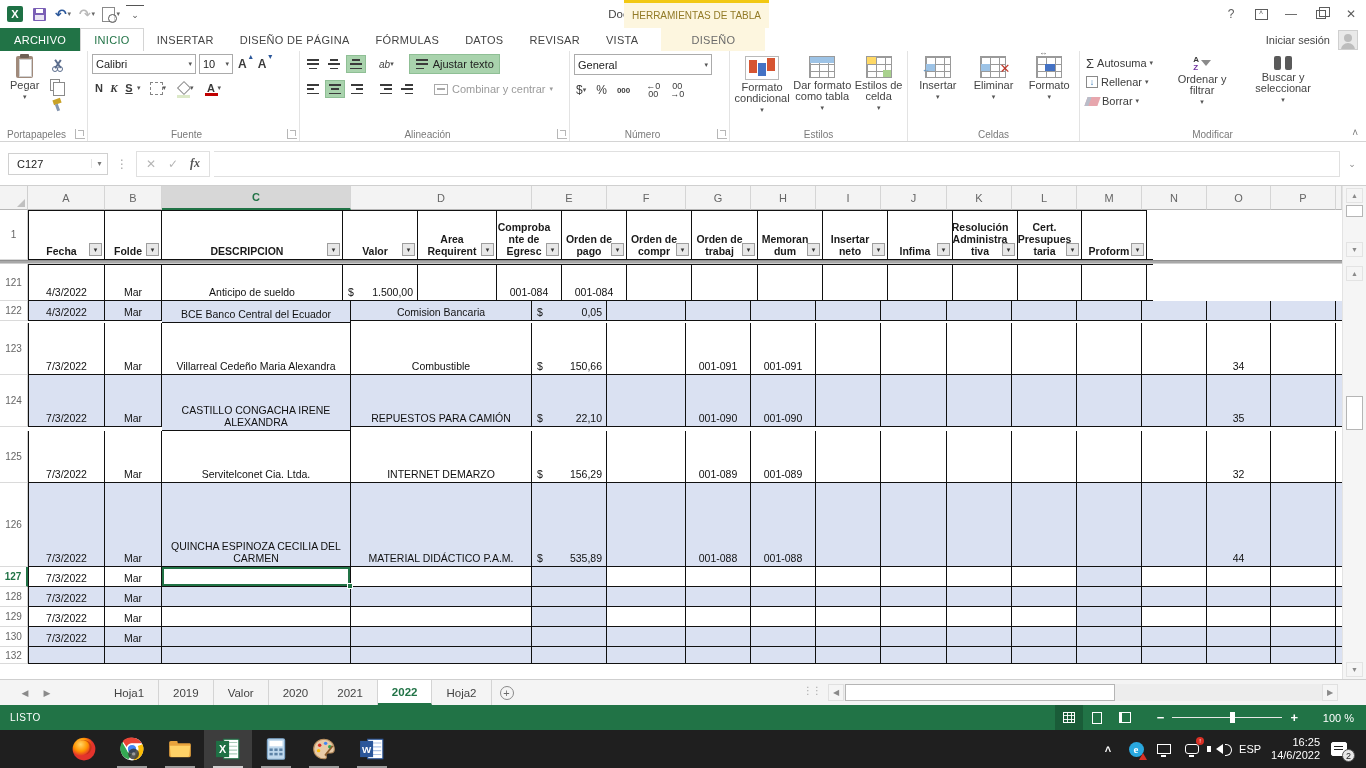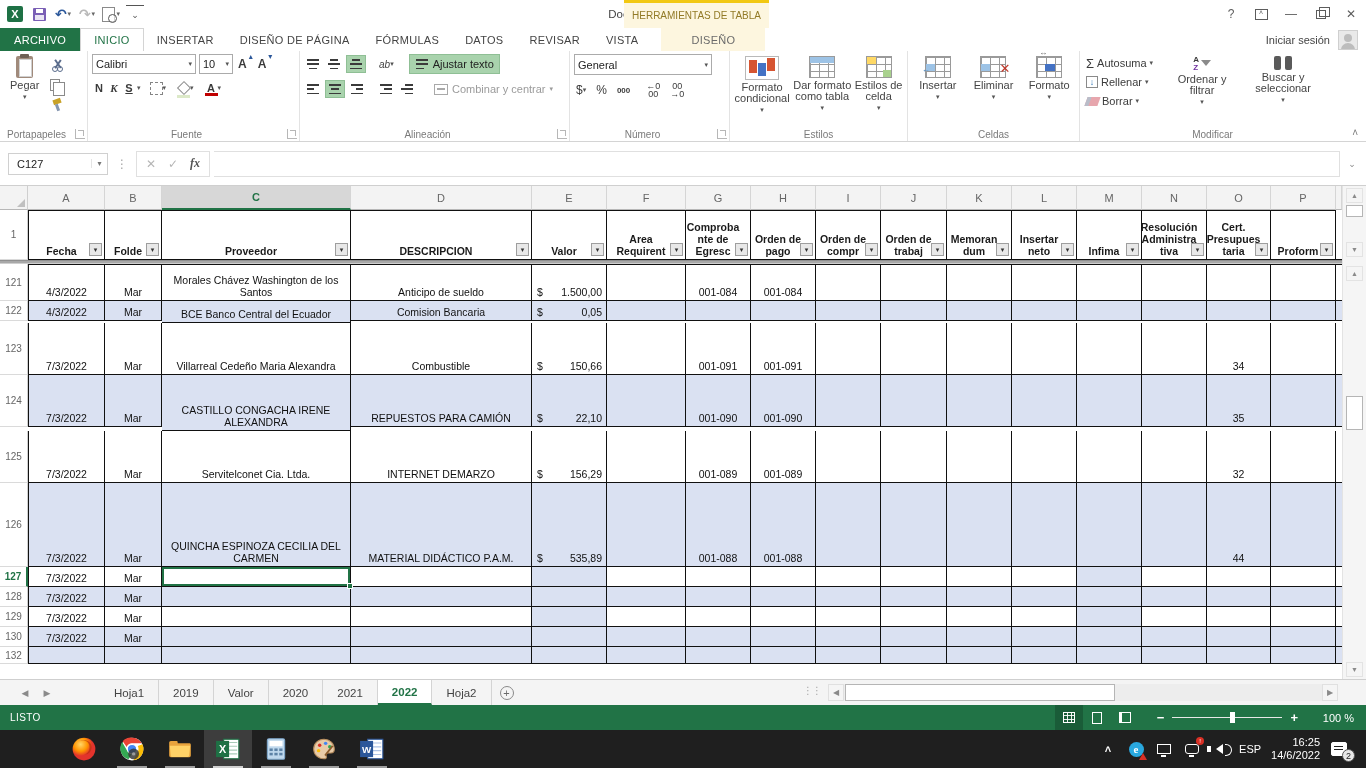--- a/index.html
+++ b/index.html
@@ -588,24 +588,20 @@
         <div class="grow">
           <div class="rh" style="height: 50px;">1</div>
           <div class="hcell first" style="width: 77px; height: 50px;">
             <span class="htxt">Fecha</span>
             <span class="fbtn">▾</span>
           </div>
           <div class="hcell" style="width: 57px; height: 50px;">
             <span class="htxt">Folde</span>
             <span class="fbtn">▾</span>
           </div>
-          <div class="hcell" style="width: 189px; height: 50px;">
-            <span class="htxt">Proveedor</span>
-            <span class="fbtn">▾</span>
-          </div>
           <div class="hcell" style="width: 181px; height: 50px;">
             <span class="htxt">DESCRIPCION</span>
             <span class="fbtn">▾</span>
           </div>
           <div class="hcell" style="width: 75px; height: 50px;">
             <span class="htxt">Valor</span>
             <span class="fbtn">▾</span>
           </div>
           <div class="hcell" style="width: 79px; height: 50px;">
             <span class="htxt">Area
@@ -666,23 +662,20 @@
           <div class="dc" style="width: 6px; height: 50px; border-right: none;"></div>
         </div>
         <div class="split"></div>
         <div class="grow drow0">
           <div class="rh" style="height: 37px;">121</div>
           <div class="dc first" style="width: 77px; height: 37px;">
             <span>4/3/2022</span>
           </div>
           <div class="dc" style="width: 57px; height: 37px;">
             <span>Mar</span>
-          </div>
-          <div class="dc" style="width: 189px; height: 37px;">
-            <span>Morales Chávez Washington de los Santos</span>
           </div>
           <div class="dc" style="width: 181px; height: 37px;">
             <span>Anticipo de sueldo</span>
           </div>
           <div class="dc acc" style="width: 75px; height: 37px;">
             <span>$</span>
             <span>1.500,00</span>
           </div>
           <div class="dc" style="width: 79px; height: 37px;"></div>
           <div class="dc" style="width: 65px; height: 37px;">

